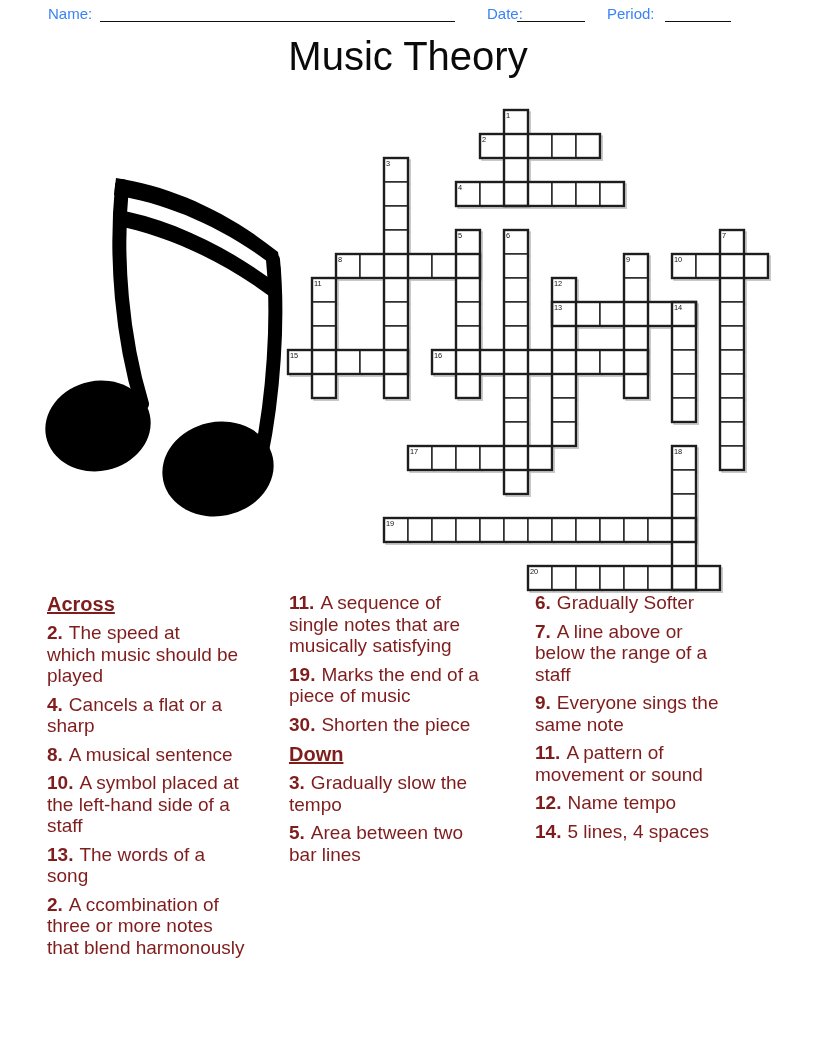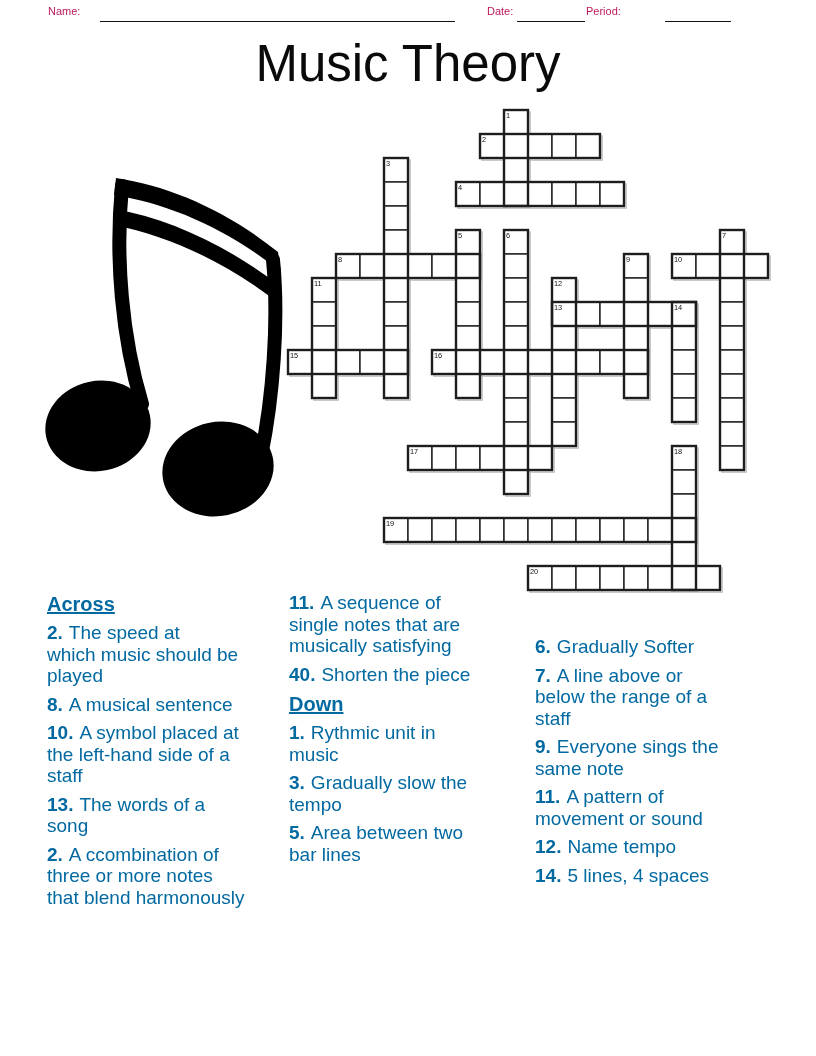--- a/index.html
+++ b/index.html
@@ -2,41 +2,41 @@
 <html><head>
 <meta charset="utf-8">
 <style>
   html,body{margin:0;padding:0;}
   body{
     width:816px;height:1056px;position:relative;overflow:hidden;
     background:#ffffff;color:#000;
     font-family:"Liberation Sans","DejaVu Sans",sans-serif;
   }
   
-  .hdr-label{position:absolute;top:5px;font-size:11px;color:#be185d;}
+  .hdr-label{position:absolute;top:5px;font-size:15px;color:#3b82f6;}
   .hdr-line{position:absolute;top:6px;height:15px;border-bottom:1.6px solid #111;}
   #name-label{left:48px;}
   #name-line{left:100px;width:355px;}
   #date-label{left:475px;margin-left:12px;}
   #date-line{left:517px;width:68px;}
-  #period-label{left:586px;}
+  #period-label{left:607px;}
   #period-line{left:665px;width:66px;}
   
   #page-title{
     position:absolute;top:34px;left:0;width:816px;text-align:center;
-    font-size:51px;font-weight:500;color:#0a0a0a;letter-spacing:0px;
+    font-size:40px;font-weight:500;color:#0a0a0a;letter-spacing:0px;
   }
   
   #grid-svg{position:absolute;left:0;top:0;}
   #note-svg{position:absolute;left:40px;top:158px;}
   
-  .clue-col{position:absolute;top:592px;font-size:19px;line-height:21.5px;color:#0369a1;}
+  .clue-col{position:absolute;top:592px;font-size:19px;line-height:21.5px;color:#7f1d1d;}
   #clue-col-1{left:47px;width:238px;}
   #clue-col-2{left:289px;width:240px;}
-  #clue-col-3{left:535px;width:232px;margin-top:44px;}
+  #clue-col-3{left:535px;width:232px;}
   .clue-head{font-size:20px;line-height:24px;font-weight:bold;text-decoration:underline;margin:0 0 6px 0;}
   .clue{margin:0 0 7px 0;}
   .cluenum{font-weight:bold;margin-right:6px;}
   .cluetext{white-space:pre-line;}
 </style>
 </head>
 <body>
 
 <span class="hdr-label" id="name-label">Name:</span>
 <div class="hdr-line" id="name-line"></div>
@@ -349,38 +349,40 @@
     <text x="674" y="454" font-size="7.4" font-family="&quot;Liberation Sans&quot;,&quot;DejaVu Sans&quot;,sans-serif" fill="#111111">18</text>
     <text x="386" y="526" font-size="7.4" font-family="&quot;Liberation Sans&quot;,&quot;DejaVu Sans&quot;,sans-serif" fill="#111111">19</text>
     <text x="530" y="574" font-size="7.4" font-family="&quot;Liberation Sans&quot;,&quot;DejaVu Sans&quot;,sans-serif" fill="#111111">20</text>
   </svg>
 
 <div class="clue-col" id="clue-col-1">
     <div class="clue-head">Across</div>
     <div class="clue"><span class="cluenum">2.</span><span class="cluetext">The speed at
 which music should be
 played</span></div>
+    <div class="clue"><span class="cluenum">4.</span><span class="cluetext">Cancels a flat or a
+sharp</span></div>
     <div class="clue"><span class="cluenum">8.</span><span class="cluetext">A musical sentence</span></div>
     <div class="clue"><span class="cluenum">10.</span><span class="cluetext">A symbol placed at
 the left-hand side of a
 staff</span></div>
     <div class="clue"><span class="cluenum">13.</span><span class="cluetext">The words of a
 song</span></div>
     <div class="clue"><span class="cluenum">2.</span><span class="cluetext">A ccombination of
 three or more notes
 that blend harmonously</span></div>
   </div>
 <div class="clue-col" id="clue-col-2">
     <div class="clue"><span class="cluenum">11.</span><span class="cluetext">A sequence of
 single notes that are
 musically satisfying</span></div>
-    <div class="clue"><span class="cluenum">40.</span><span class="cluetext">Shorten the piece</span></div>
+    <div class="clue"><span class="cluenum">19.</span><span class="cluetext">Marks the end of a
+piece of music</span></div>
+    <div class="clue"><span class="cluenum">30.</span><span class="cluetext">Shorten the piece</span></div>
     <div class="clue-head">Down</div>
-    <div class="clue"><span class="cluenum">1.</span><span class="cluetext">Rythmic unit in
-music</span></div>
     <div class="clue"><span class="cluenum">3.</span><span class="cluetext">Gradually slow the
 tempo</span></div>
     <div class="clue"><span class="cluenum">5.</span><span class="cluetext">Area between two
 bar lines</span></div>
   </div>
 <div class="clue-col" id="clue-col-3">
     <div class="clue"><span class="cluenum">6.</span><span class="cluetext">Gradually Softer</span></div>
     <div class="clue"><span class="cluenum">7.</span><span class="cluetext">A line above or
 below the range of a
 staff</span></div>

